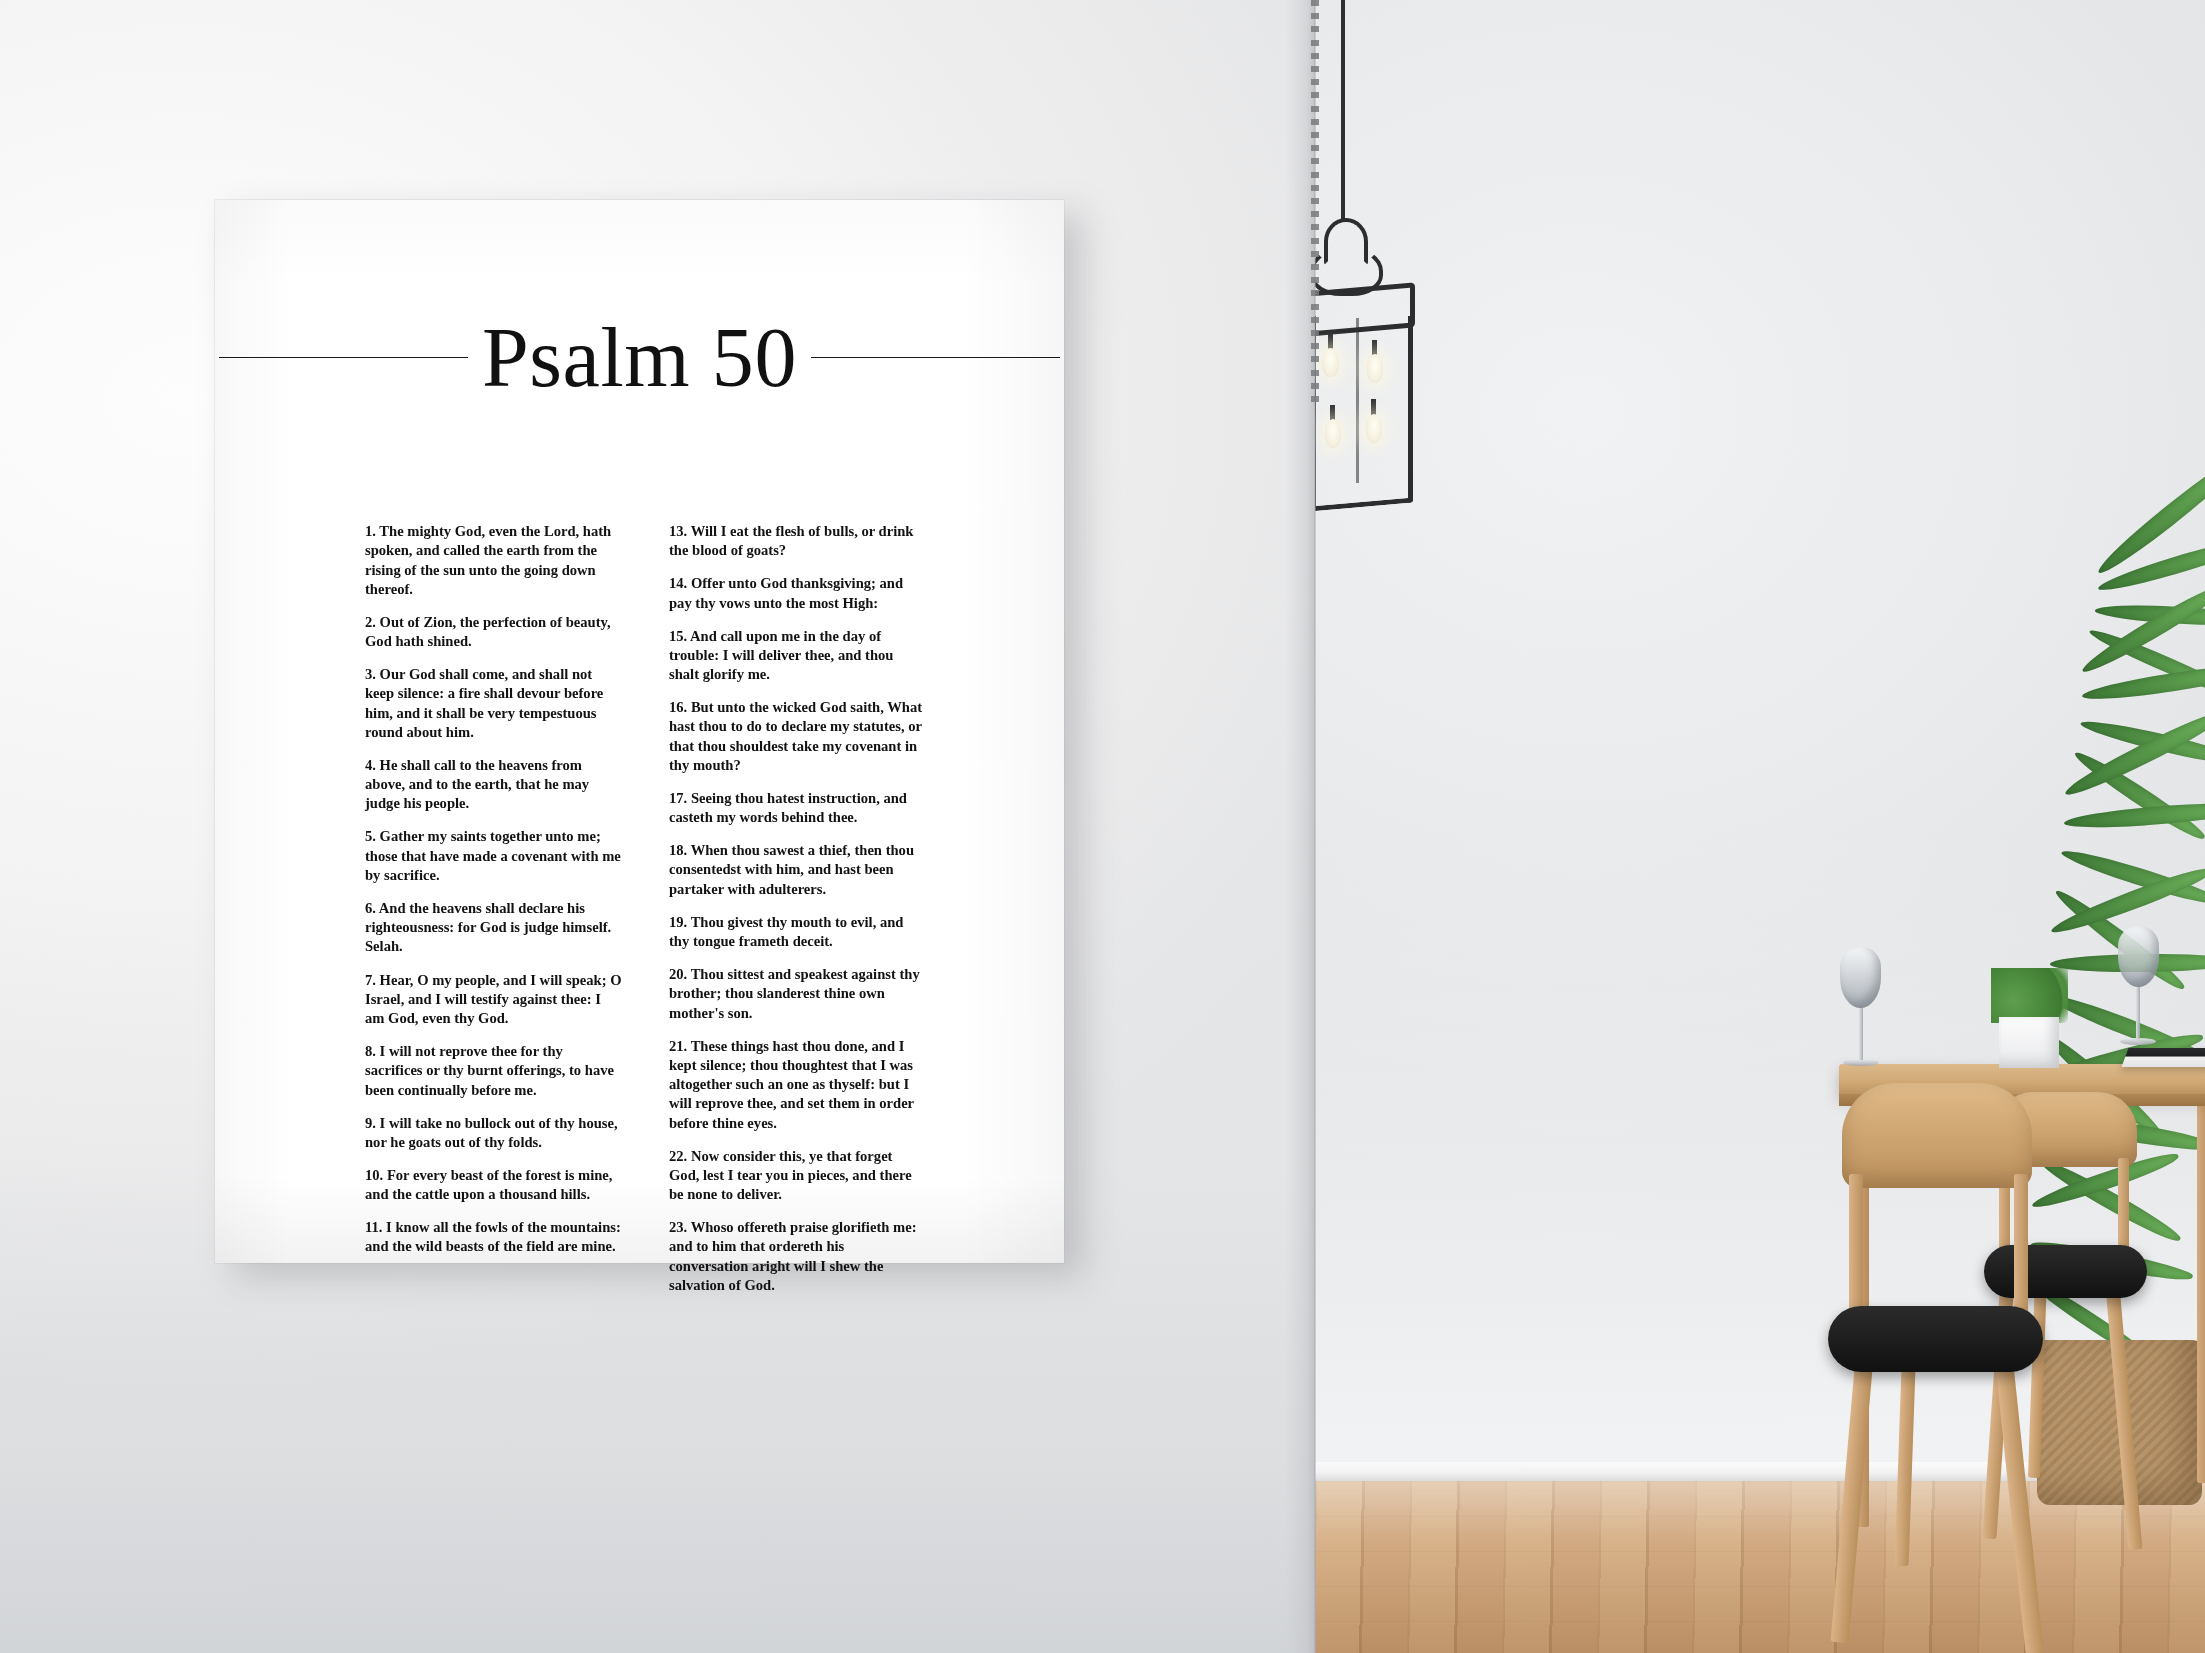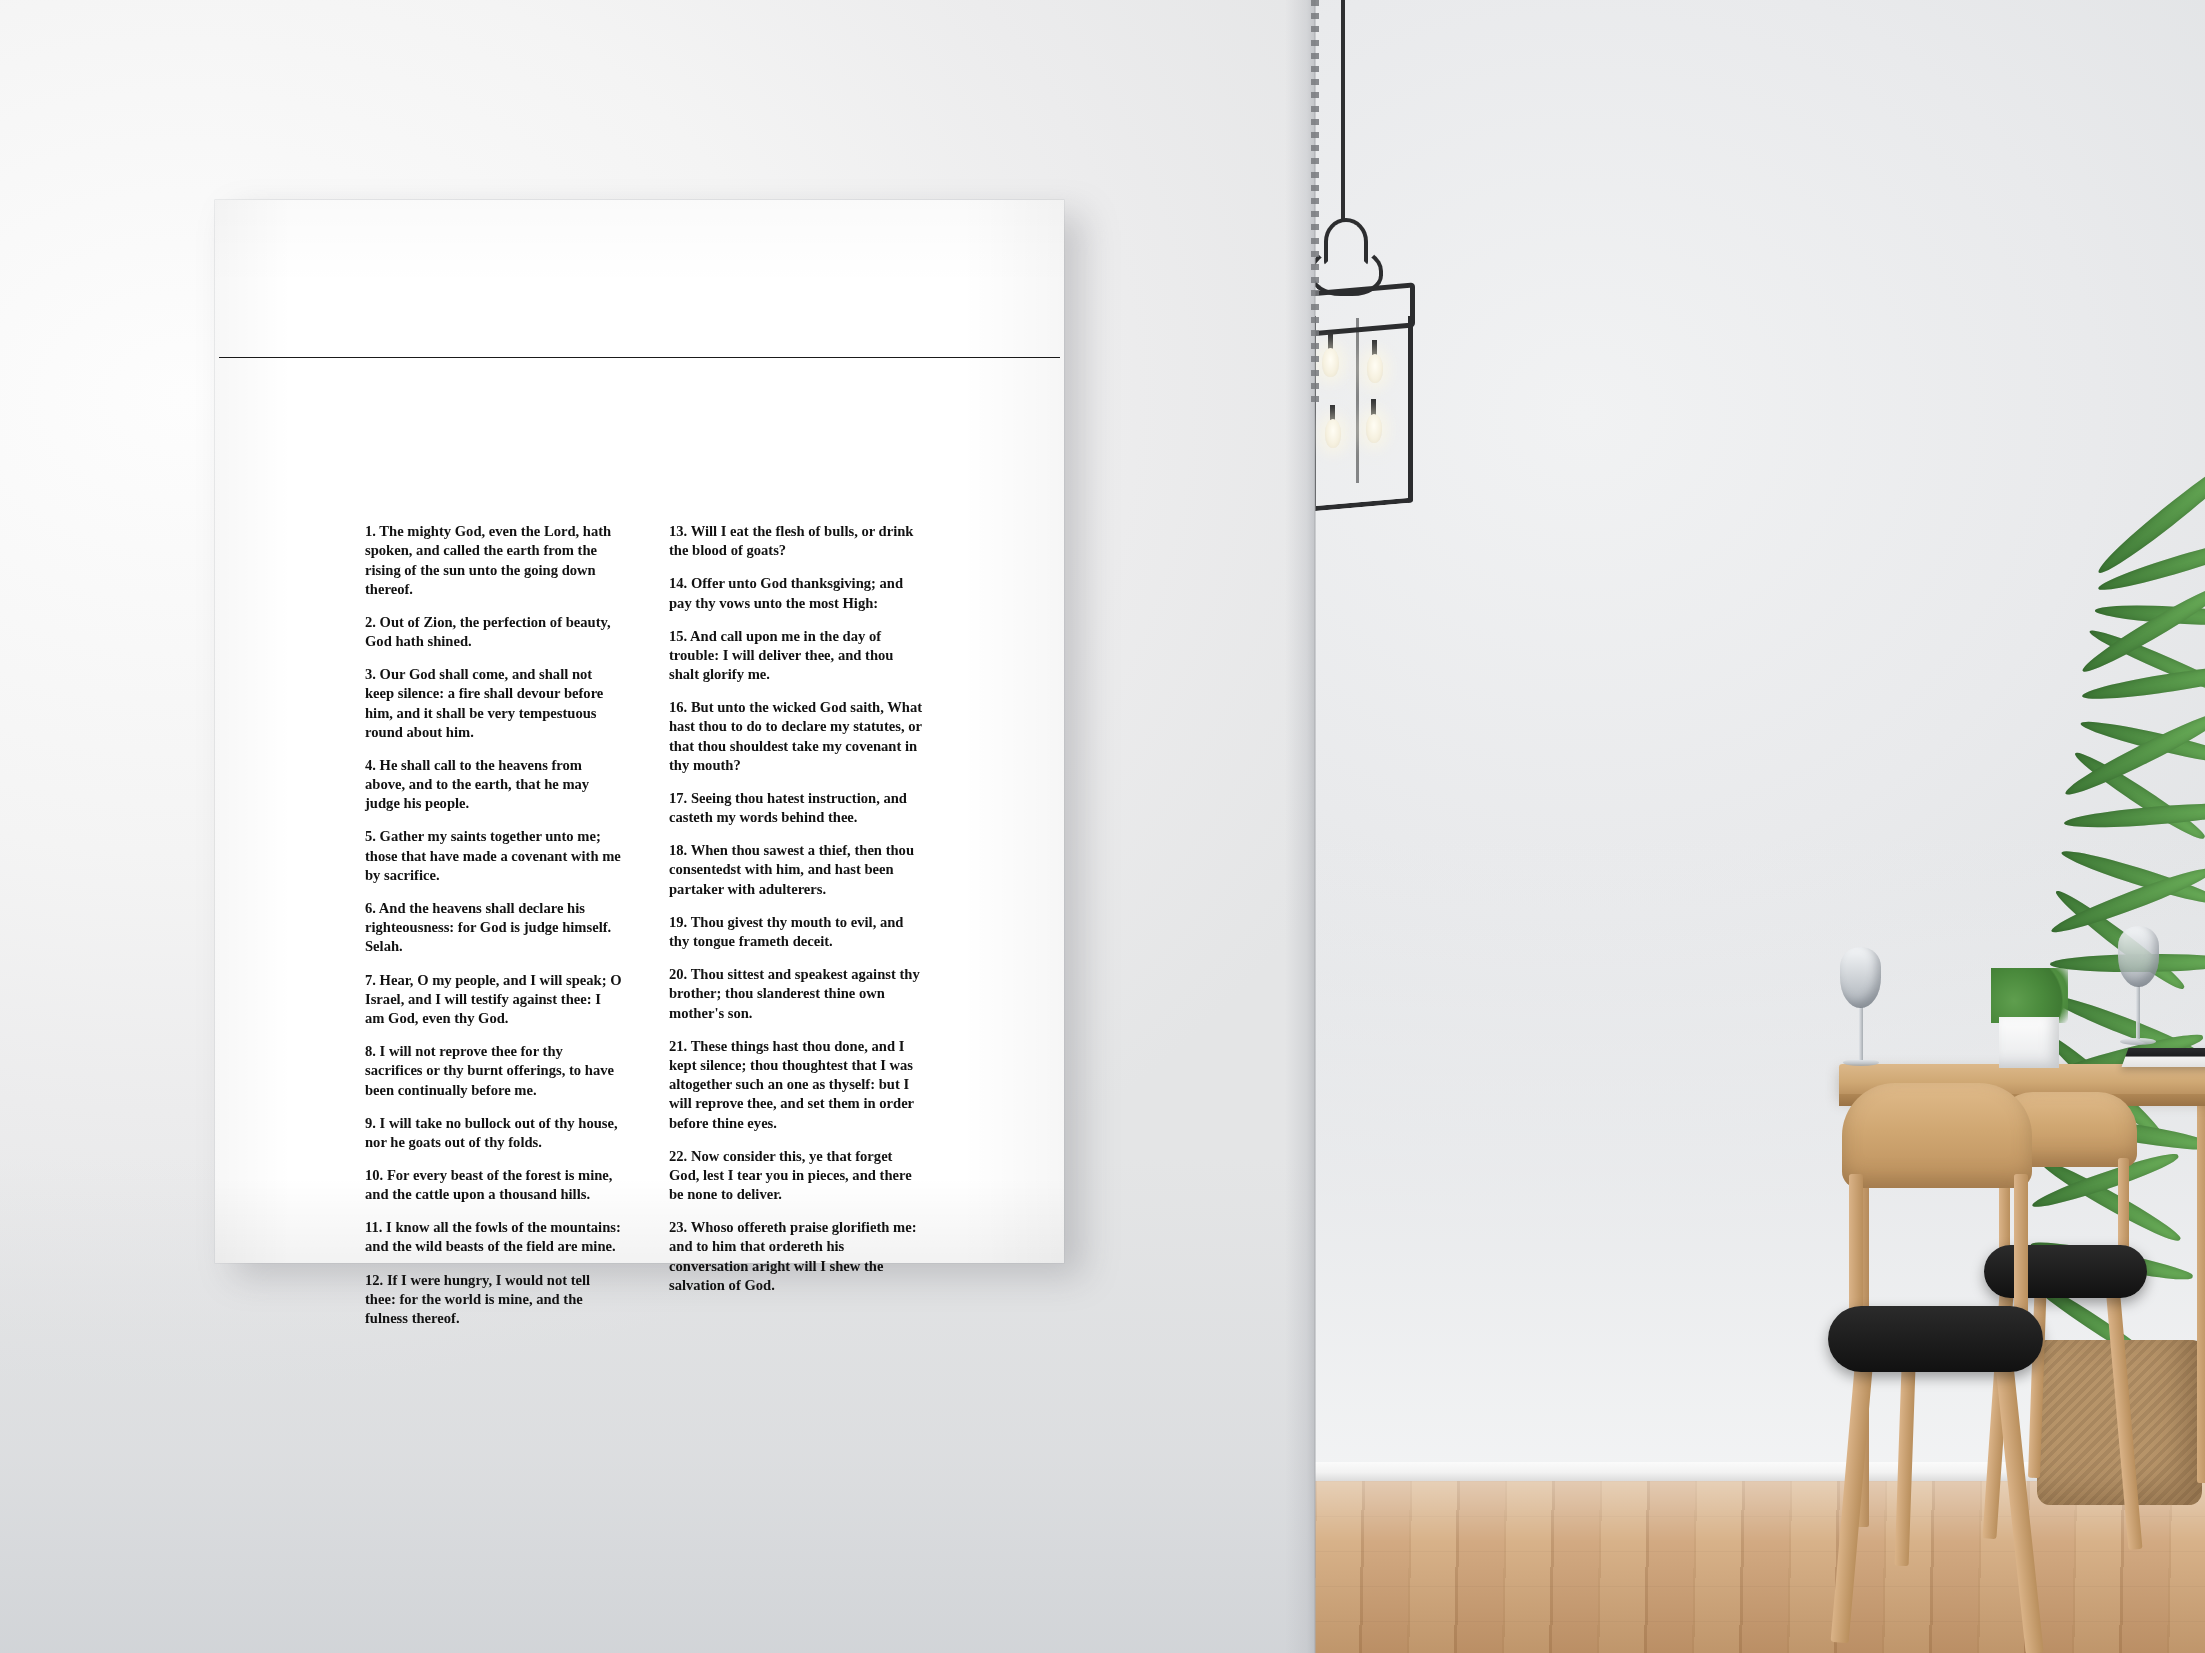--- a/index.html
+++ b/index.html
@@ -513,36 +513,36 @@
   </div>
 
   <div class="seam"></div>
   <div class="seam-dashes"></div>
 
   <div class="poster">
     <div class="poster-inner">
 
       <div class="title-row">
         <div class="rule"></div>
+        <div class="title">Psalm 50</div>
       </div>
 
       <div class="columns">
         <div class="col">
           <p class="verse">1. The mighty God, even the Lord, hath spoken, and called the earth from the rising of the sun unto the going down thereof.</p>
           <p class="verse">2. Out of Zion, the perfection of beauty, God hath shined.</p>
           <p class="verse">3. Our God shall come, and shall not keep silence: a fire shall devour before him, and it shall be very tempestuous round about him.</p>
           <p class="verse">4. He shall call to the heavens from above, and to the earth, that he may judge his people.</p>
           <p class="verse">5. Gather my saints together unto me; those that have made a covenant with me by sacrifice.</p>
           <p class="verse">6. And the heavens shall declare his righteousness: for God is judge himself. Selah.</p>
           <p class="verse">7. Hear, O my people, and I will speak; O Israel, and I will testify against thee: I am God, even thy God.</p>
           <p class="verse">8. I will not reprove thee for thy sacrifices or thy burnt offerings, to have been continually before me.</p>
           <p class="verse">9. I will take no bullock out of thy house, nor he goats out of thy folds.</p>
           <p class="verse">10. For every beast of the forest is mine, and the cattle upon a thousand hills.</p>
           <p class="verse">11. I know all the fowls of the mountains: and the wild beasts of the field are mine.</p>
-          <p class="verse">12. If I were hungry, I would not tell thee: for the world is mine, and the fulness thereof.</p>
         </div>
         <div class="col">
           <p class="verse">13. Will I eat the flesh of bulls, or drink the blood of goats?</p>
           <p class="verse">14. Offer unto God thanksgiving; and pay thy vows unto the most High:</p>
           <p class="verse">15. And call upon me in the day of trouble: I will deliver thee, and thou shalt glorify me.</p>
           <p class="verse">16. But unto the wicked God saith, What hast thou to do to declare my statutes, or that thou shouldest take my covenant in thy mouth?</p>
           <p class="verse">17. Seeing thou hatest instruction, and casteth my words behind thee.</p>
           <p class="verse">18. When thou sawest a thief, then thou consentedst with him, and hast been partaker with adulterers.</p>
           <p class="verse">19. Thou givest thy mouth to evil, and thy tongue frameth deceit.</p>
           <p class="verse">20. Thou sittest and speakest against thy brother; thou slanderest thine own mother's son.</p>

